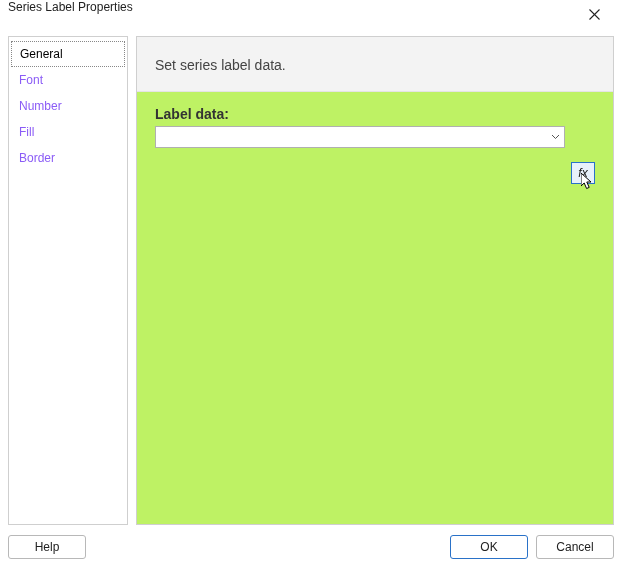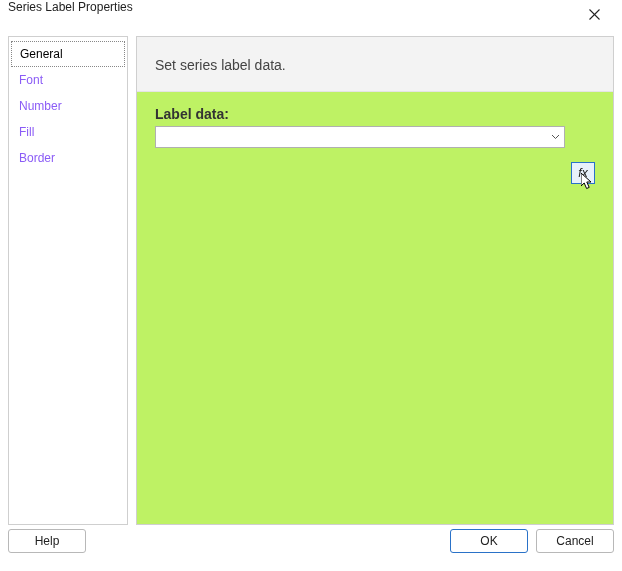--- a/index.html
+++ b/index.html
@@ -135,21 +135,21 @@
     }
     .cursor-overlay {
       position: absolute;
       left: 9px;
       top: 10px;
       pointer-events: none;
     }
     .footer {
       height: 42px;
       display: flex;
-      align-items: flex-start;
+      align-items: center;
       padding: 0 8px 6px 8px;
       gap: 8px;
     }
     .footer-spacer {
       flex: 1;
     }
     .btn {
       min-width: 78px;
       height: 24px;
       border: 1px solid #b8b8b8;

